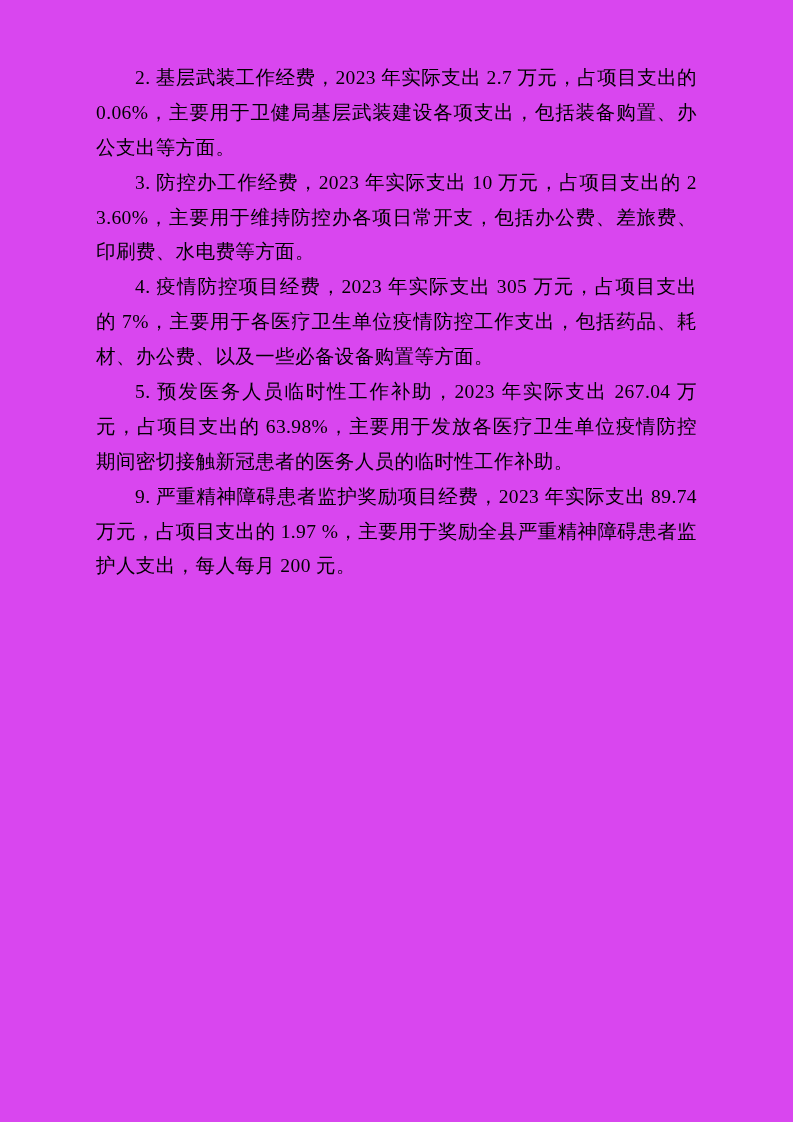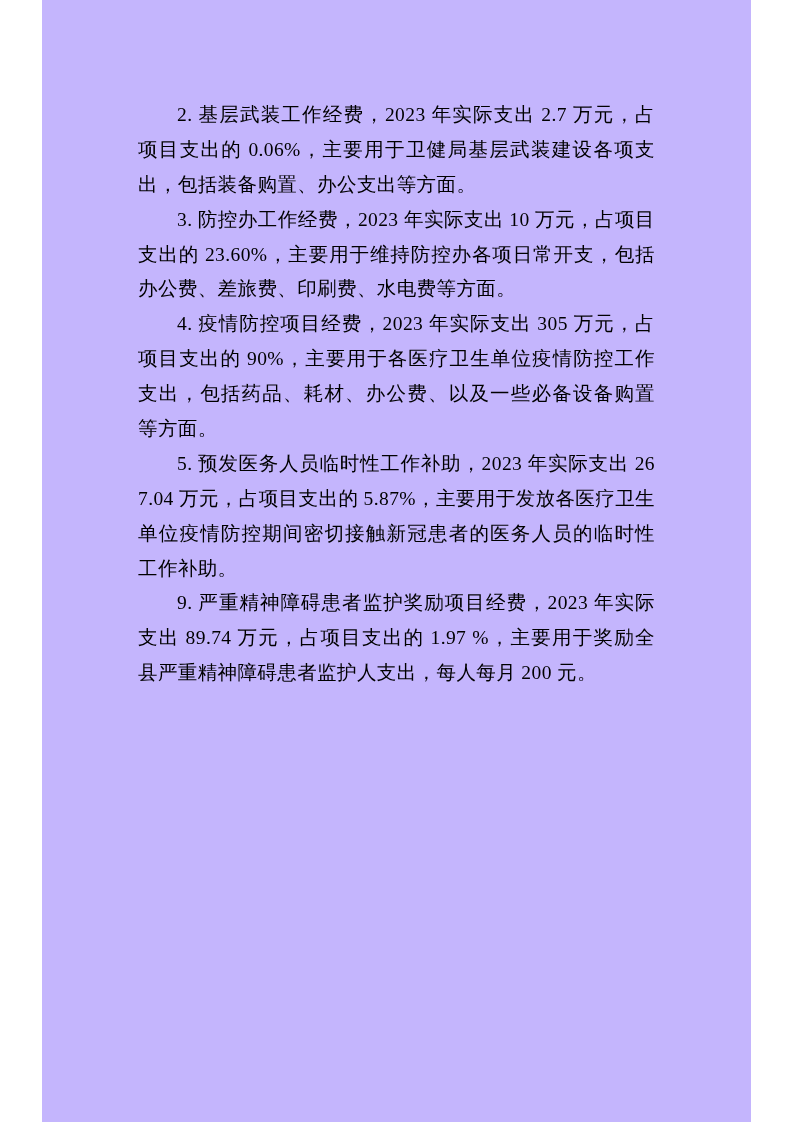--- a/index.html
+++ b/index.html
@@ -2,26 +2,26 @@
 <html><head>
 <meta charset="utf-8">
 <style>
   html, body {
     margin: 0;
     padding: 0;
     background: #ffffff;
   }
   .page {
     position: relative;
-    width: 709px;
+    width: 793px;
     height: 1122px;
     margin: 0 auto;
-    background: #c4b5fd;
+    background: #d946ef;
     box-sizing: border-box;
-    padding: 98px 96px 0 96px;
+    padding: 61px 96px 0 96px;
     overflow: hidden;
     font-family: "Liberation Serif", "DejaVu Serif", serif;
     font-size: 19.5px;
     color: #000000;
   }
   .para {
     margin: 0;
     text-align: justify;
     text-justify: inter-ideograph;
     text-indent: 2em;
@@ -29,16 +29,16 @@
     letter-spacing: 0.4px;
     word-break: break-all;
   }
 </style>
 </head>
 <body>
 
 <div class="page">
   <p class="para">2. 基层武装工作经费，2023 年实际支出 2.7 万元，占项目支出的 0.06%，主要用于卫健局基层武装建设各项支出，包括装备购置、办公支出等方面。</p>
   <p class="para">3. 防控办工作经费，2023 年实际支出 10 万元，占项目支出的 23.60%，主要用于维持防控办各项日常开支，包括办公费、差旅费、印刷费、水电费等方面。</p>
-  <p class="para">4. 疫情防控项目经费，2023 年实际支出 305 万元，占项目支出的 90%，主要用于各医疗卫生单位疫情防控工作支出，包括药品、耗材、办公费、以及一些必备设备购置等方面。</p>
-  <p class="para">5. 预发医务人员临时性工作补助，2023 年实际支出 267.04 万元，占项目支出的 5.87%，主要用于发放各医疗卫生单位疫情防控期间密切接触新冠患者的医务人员的临时性工作补助。</p>
+  <p class="para">4. 疫情防控项目经费，2023 年实际支出 305 万元，占项目支出的 7%，主要用于各医疗卫生单位疫情防控工作支出，包括药品、耗材、办公费、以及一些必备设备购置等方面。</p>
+  <p class="para">5. 预发医务人员临时性工作补助，2023 年实际支出 267.04 万元，占项目支出的 63.98%，主要用于发放各医疗卫生单位疫情防控期间密切接触新冠患者的医务人员的临时性工作补助。</p>
   <p class="para">9. 严重精神障碍患者监护奖励项目经费，2023 年实际支出 89.74 万元，占项目支出的 1.97 %，主要用于奖励全县严重精神障碍患者监护人支出，每人每月 200 元。</p>
 </div>
 
 </body></html>

